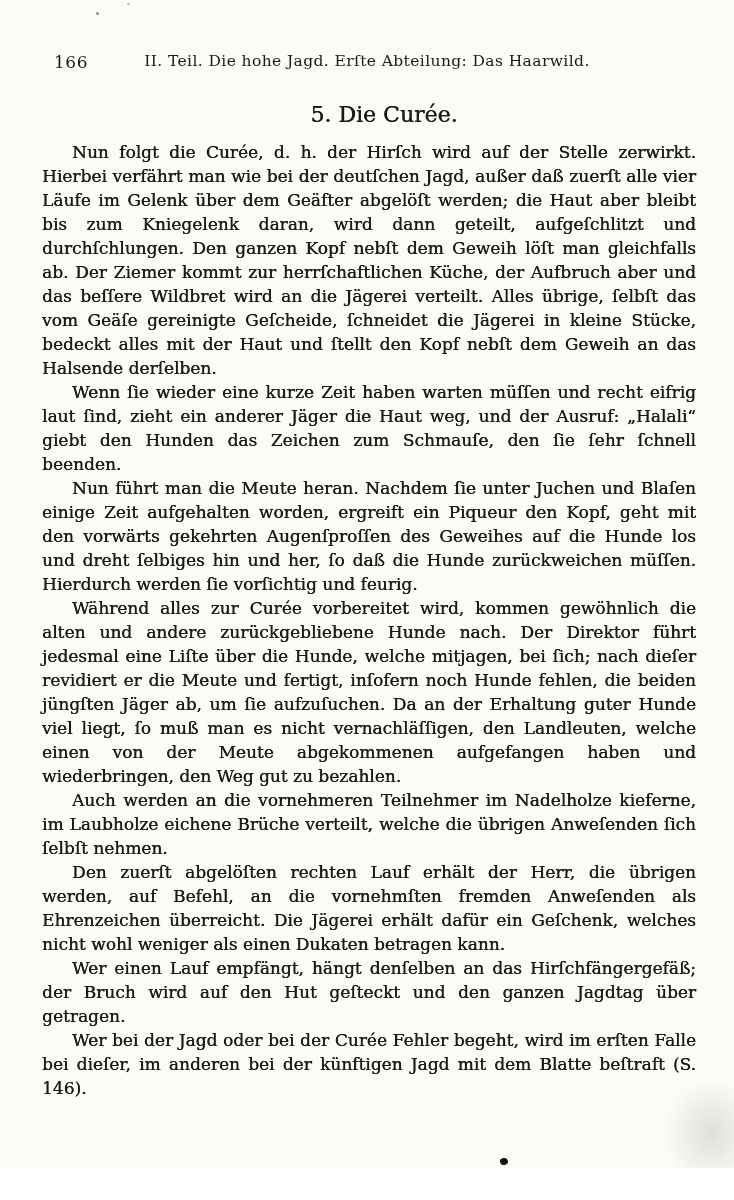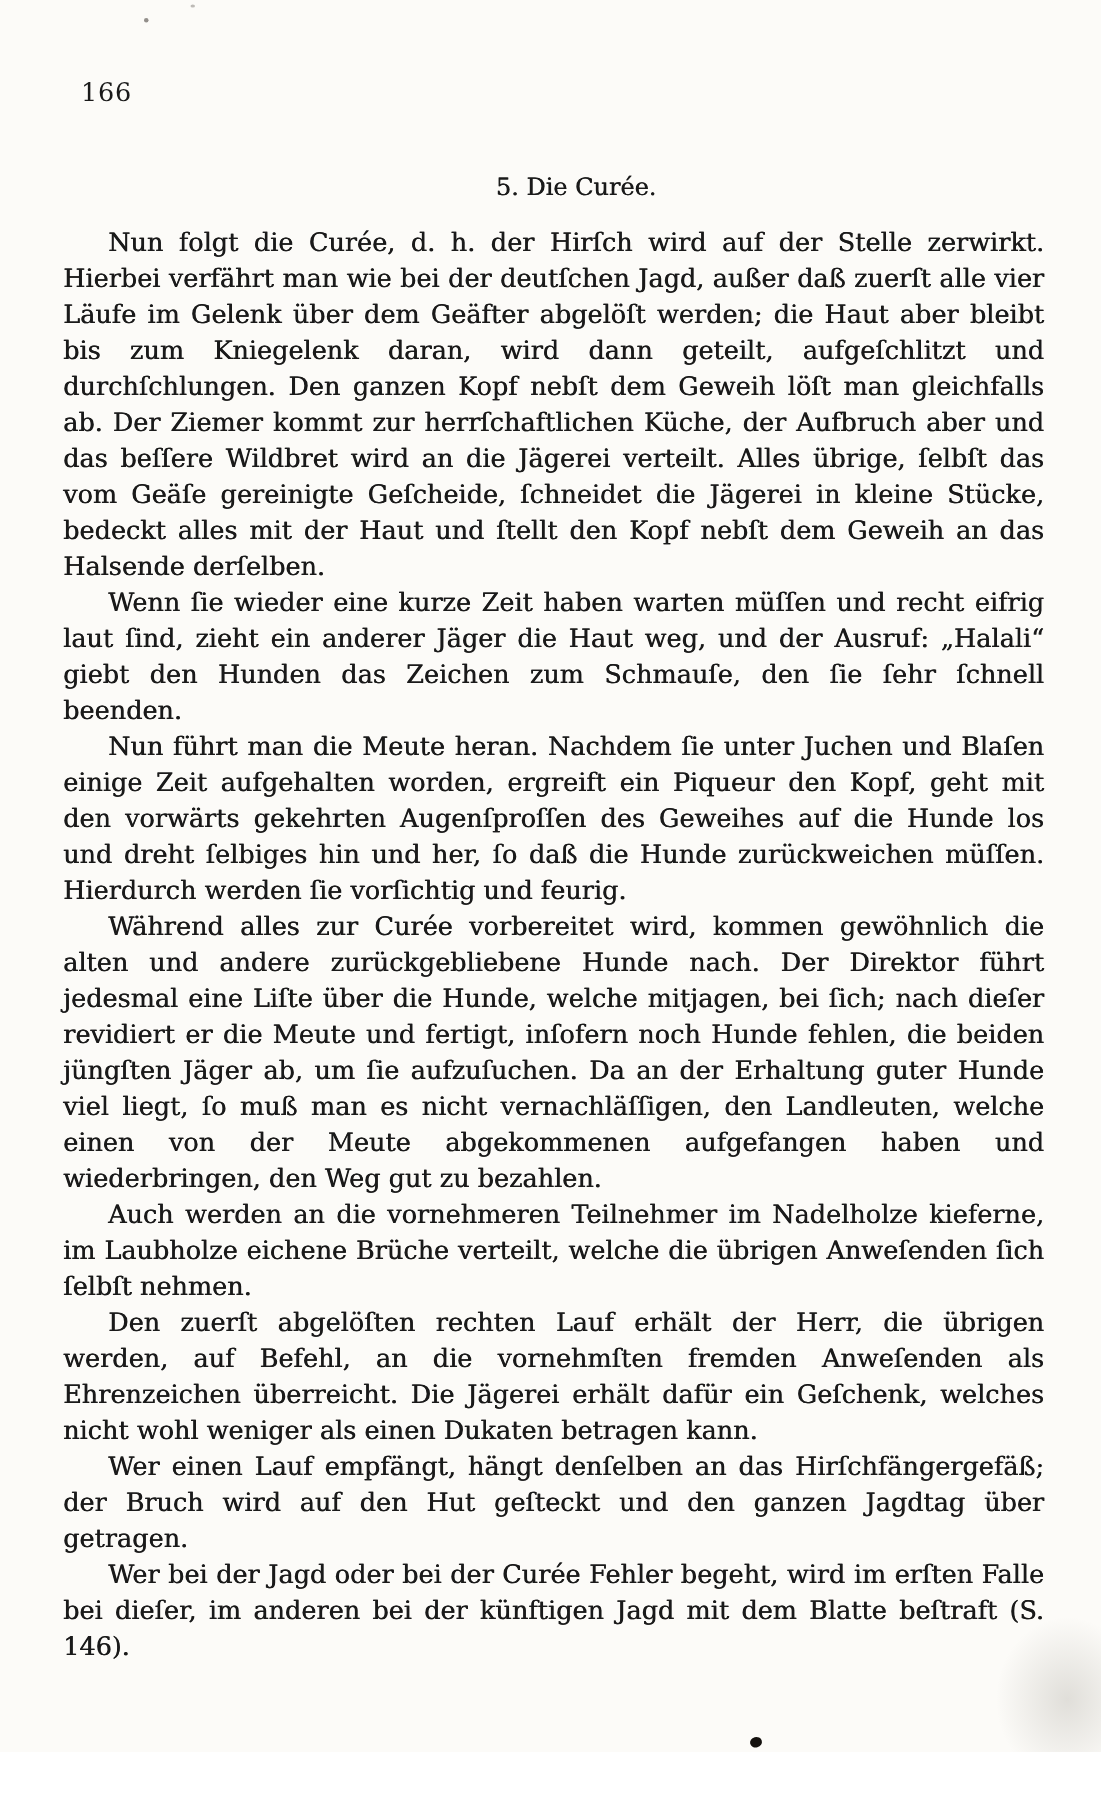--- a/index.html
+++ b/index.html
@@ -38,22 +38,22 @@
     padding: 20px 38px 0 42px;
     text-align: justify;
     font-size: 17px;
     line-height: 24px;
     text-shadow: 0.3px 0 0 currentColor; 
   }
   .text-block p { text-indent: 30px; }
   .section-heading {
     text-align: center;
     text-indent: 0;
-    font-size: 16px;
-    margin: 17px 0 13px 0;
+    font-size: 22px;
+    margin: 7px 0 13px 0;
   }
   
   .ink-dot {
     position: absolute;
     left: 500px;
     top: 1158px;
     width: 8px;
     height: 7px;
     background: #15120f;
     border-radius: 50%;
@@ -75,20 +75,21 @@
     background: radial-gradient(closest-side, rgba(125,120,108,0.22), rgba(125,120,108,0.0));
   }
 </style>
 </head>
 <body>
 
 <div class="page">
 
   <div class="head-row">
     <span class="page-num">166</span>
+    <div class="running-head">II. Teil.  Die hohe Jagd.  Erſte Abteilung:  Das Haarwild.</div>
   </div>
 
   <div class="text-block">
 
     <p class="section-heading">5. Die Curée.</p>
 
     <p>Nun folgt die Curée, d. h. der Hirſch wird auf der Stelle zerwirkt.  Hierbei verfährt man wie bei der deutſchen Jagd, außer daß zuerſt alle vier Läufe im Gelenk über dem Geäfter abgelöſt werden; die Haut aber bleibt bis zum Kniegelenk daran, wird dann geteilt, aufgeſchlitzt und durchſchlungen.  Den ganzen Kopf nebſt dem Geweih löſt man gleichfalls ab.  Der Ziemer kommt zur herrſchaftlichen Küche, der Aufbruch aber und das beſſere Wildbret wird an die Jägerei verteilt.  Alles übrige, ſelbſt das vom Geäſe gereinigte Geſcheide, ſchneidet die Jägerei in kleine Stücke, bedeckt alles mit der Haut und ſtellt den Kopf nebſt dem Geweih an das Halsende derſelben.</p>
     <p>Wenn ſie wieder eine kurze Zeit haben warten müſſen und recht eifrig laut ſind, zieht ein anderer Jäger die Haut weg, und der Ausruf: „Halali“ giebt den Hunden das Zeichen zum Schmauſe, den ſie ſehr ſchnell beenden.</p>
     <p>Nun führt man die Meute heran.  Nachdem ſie unter Juchen und Blaſen einige Zeit aufgehalten worden, ergreift ein Piqueur den Kopf, geht mit den vorwärts gekehrten Augenſproſſen des Geweihes auf die Hunde los und dreht ſelbiges hin und her, ſo daß die Hunde zurückweichen müſſen. Hierdurch werden ſie vorſichtig und feurig.</p>
     <p>Während alles zur Curée vorbereitet wird, kommen gewöhnlich die alten und andere zurückgebliebene Hunde nach.  Der Direktor führt jedesmal eine Liſte über die Hunde, welche mitjagen, bei ſich; nach dieſer revidiert er die Meute und fertigt, inſofern noch Hunde fehlen, die beiden jüngſten Jäger ab, um ſie aufzuſuchen.  Da an der Erhaltung guter Hunde viel liegt, ſo muß man es nicht vernachläſſigen, den Landleuten, welche einen von der Meute abgekommenen aufgefangen haben und wiederbringen, den Weg gut zu bezahlen.</p>

